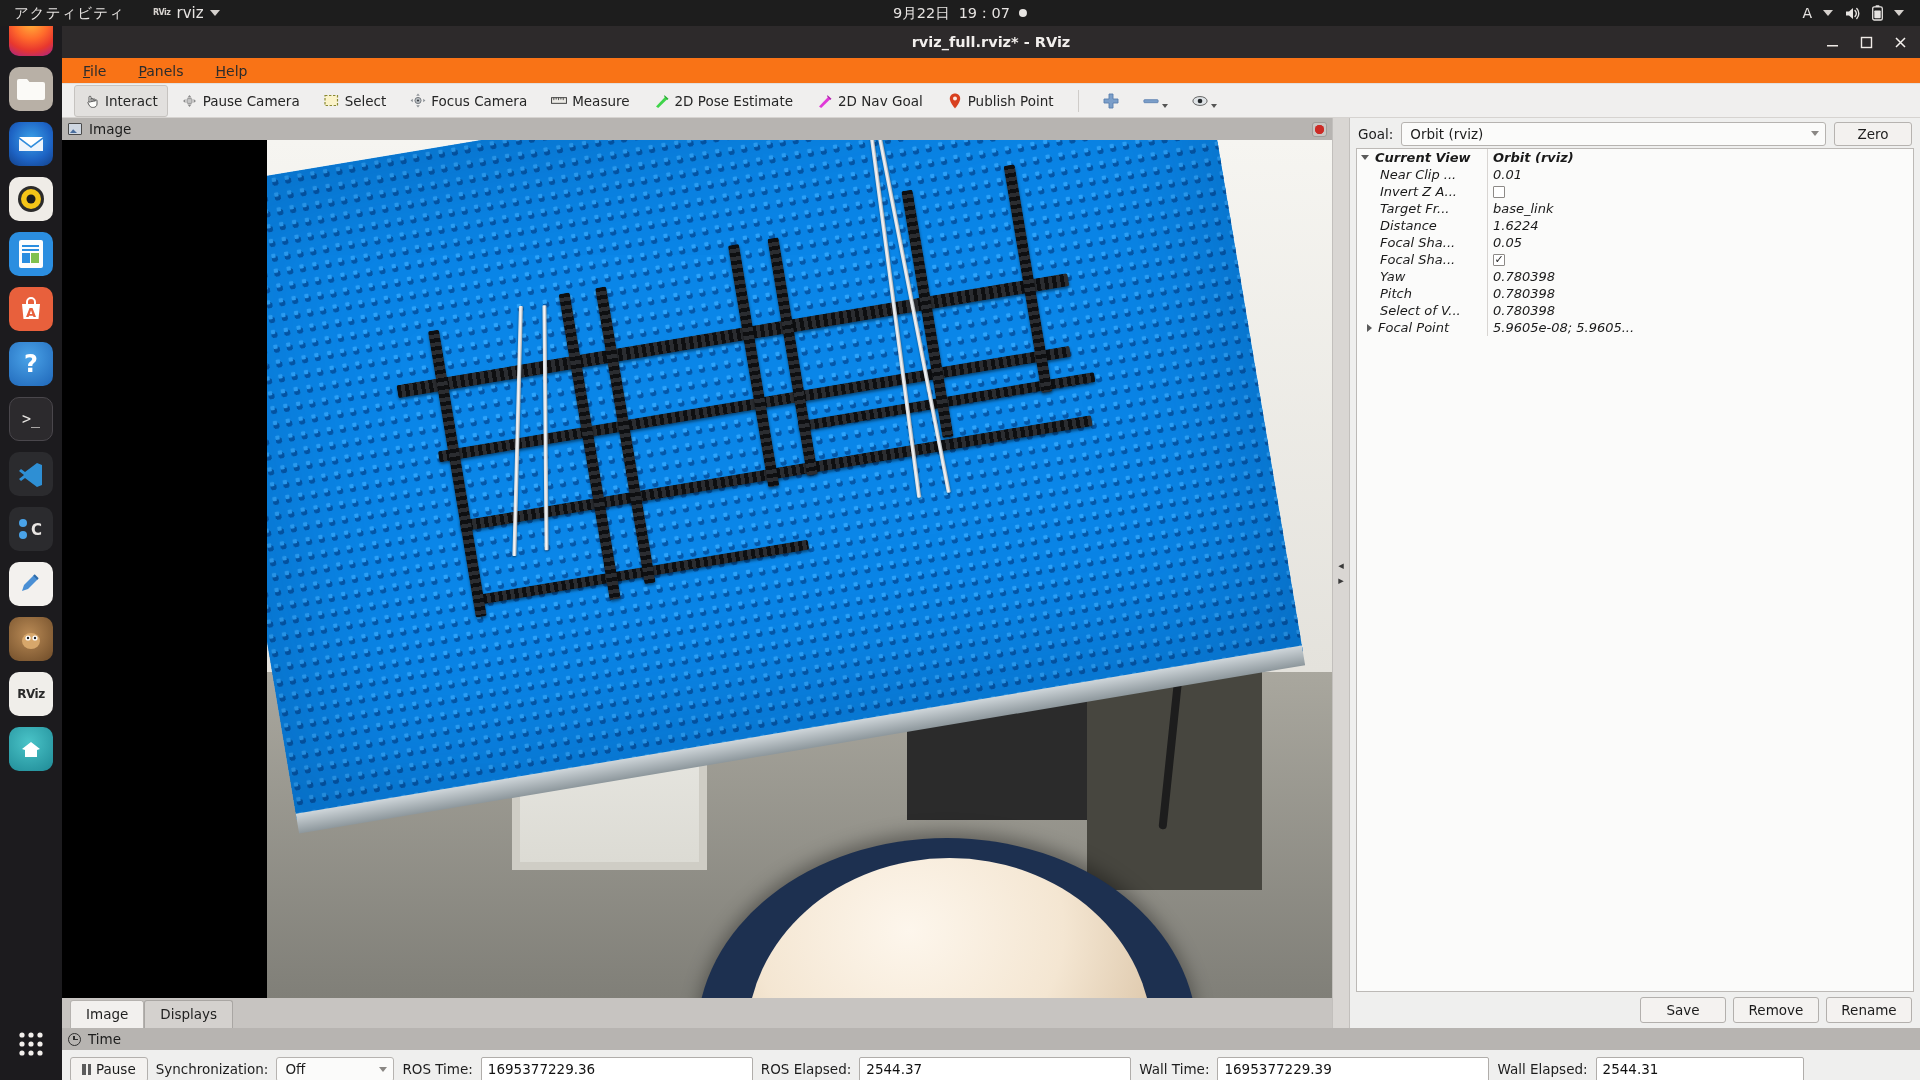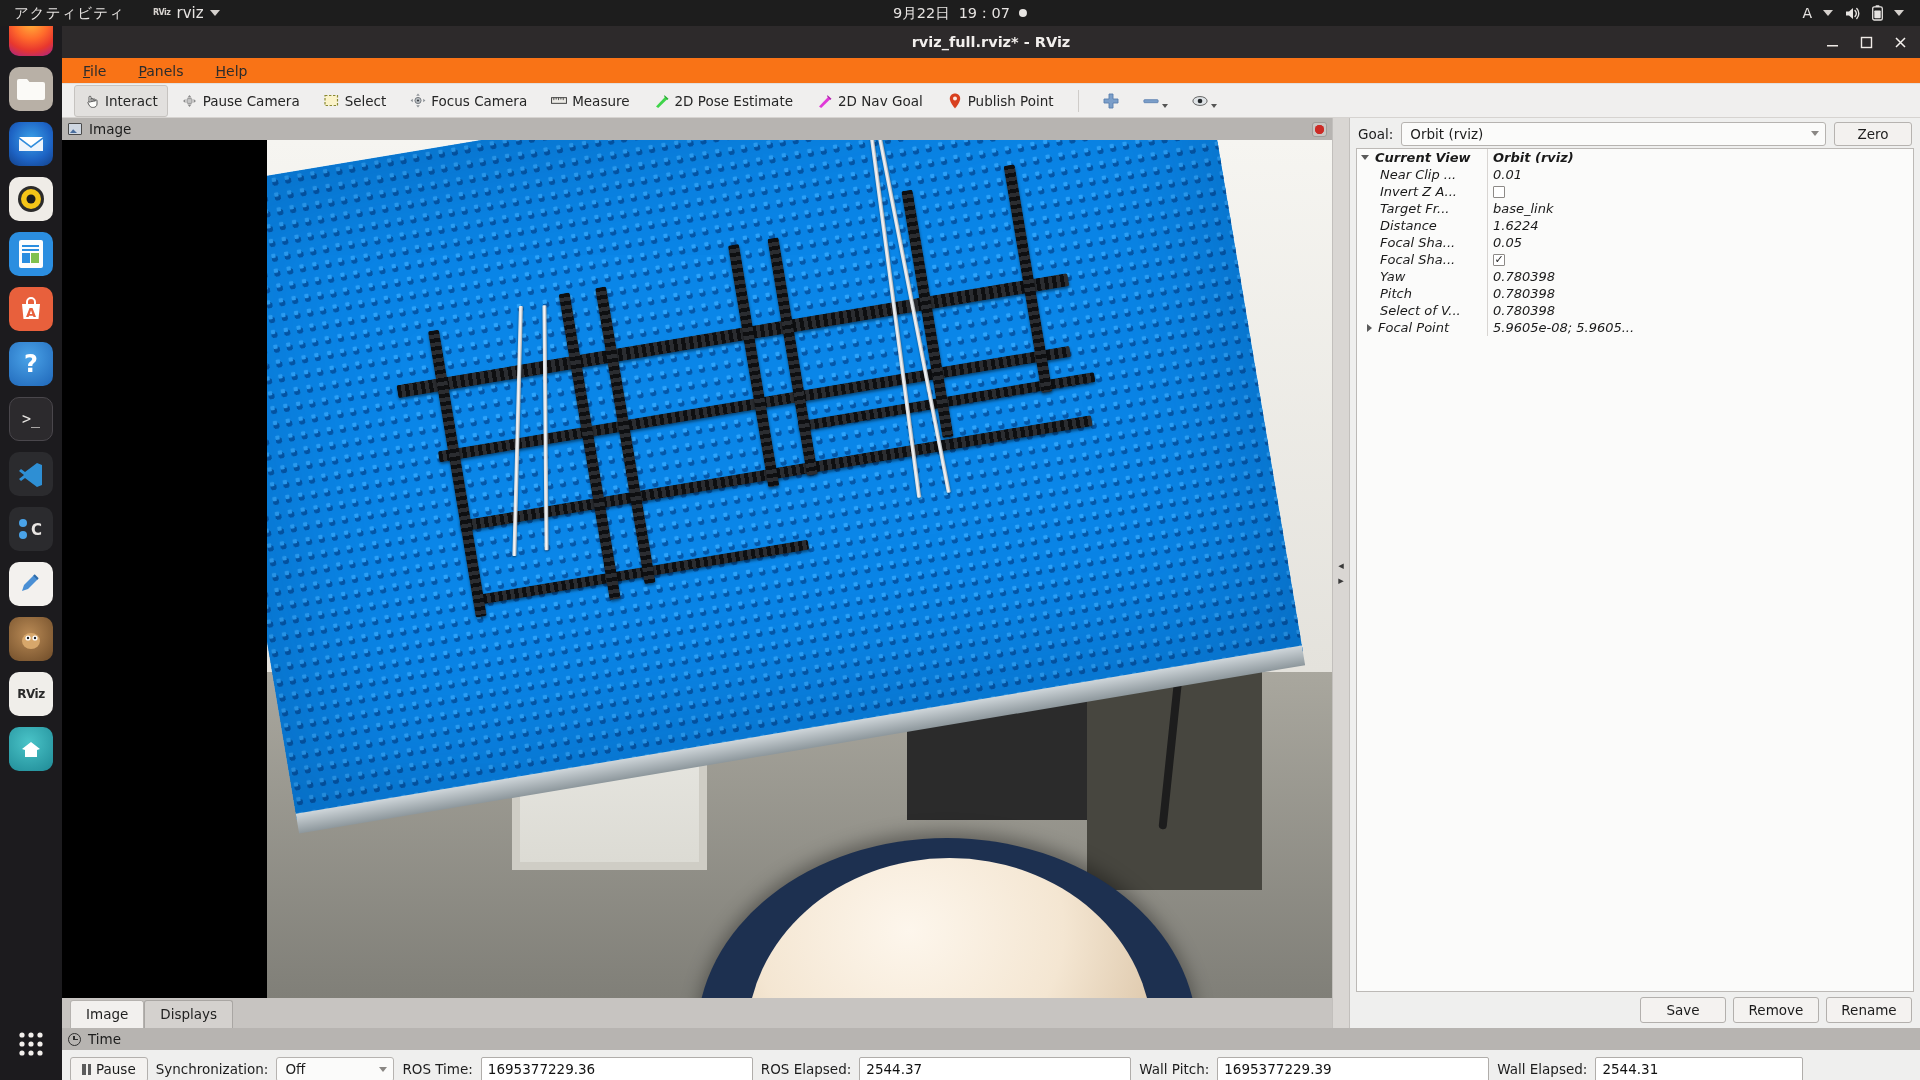--- a/index.html
+++ b/index.html
@@ -724,20 +724,20 @@
       </div>
       <span class="t-label">Synchronization:</span>
       <div id="sync-combo">
         <span>Off</span>
         <span class="combo-arrow"></span>
       </div>
       <span class="t-label">ROS Time:</span>
       <div class="t-field" style="width:272px;">1695377229.36</div>
       <span class="t-label">ROS Elapsed:</span>
       <div class="t-field" style="width:272px;">2544.37</div>
-      <span class="t-label">Wall Pitch:</span>
+      <span class="t-label">Wall Time:</span>
       <div class="t-field" style="width:272px;">1695377229.39</div>
       <span class="t-label">Wall Elapsed:</span>
       <div class="t-field" style="width:208px;">2544.31</div>
     </div>
 
   </div>
 </div>
 
 </body></html>

